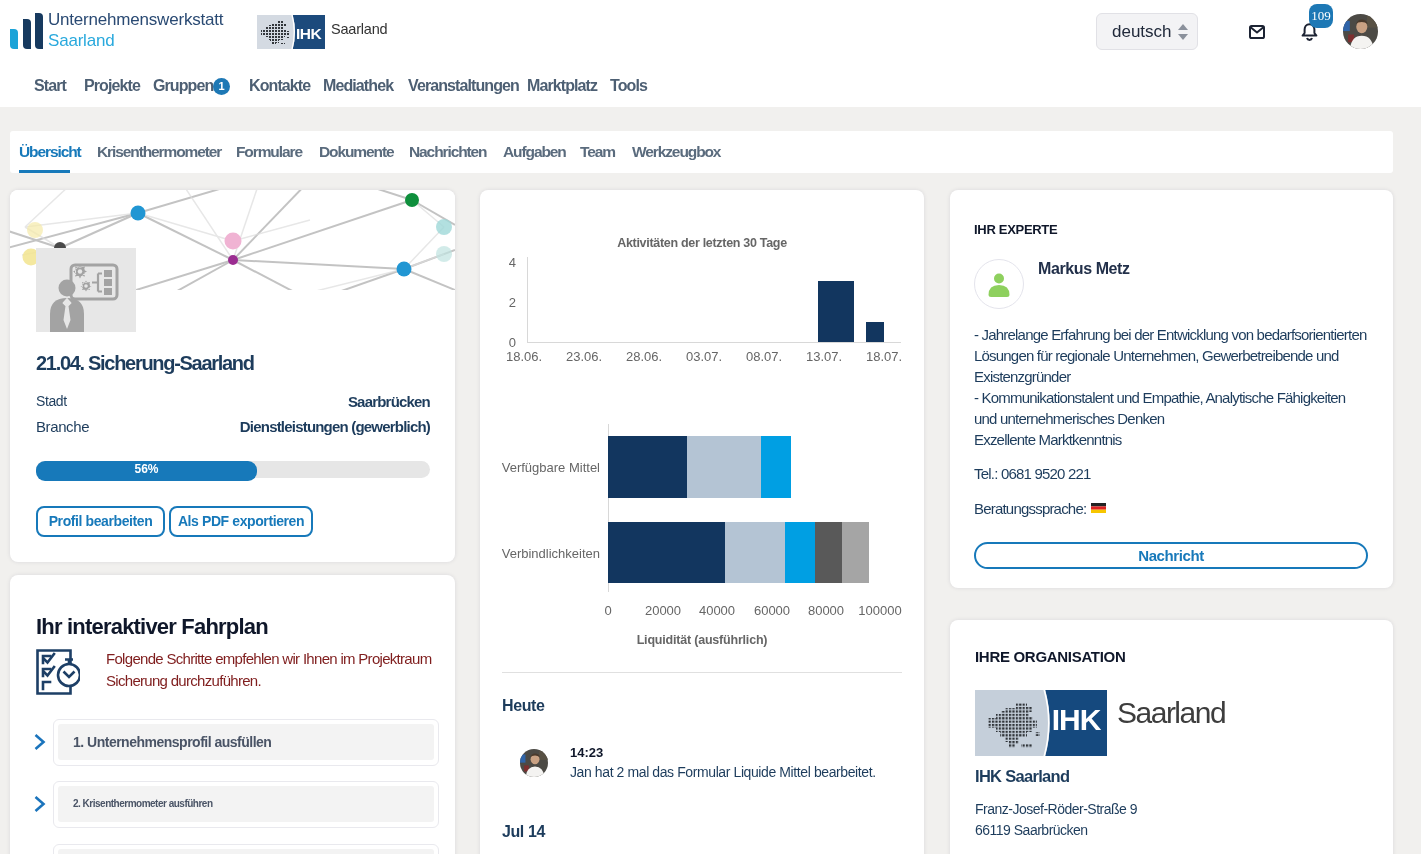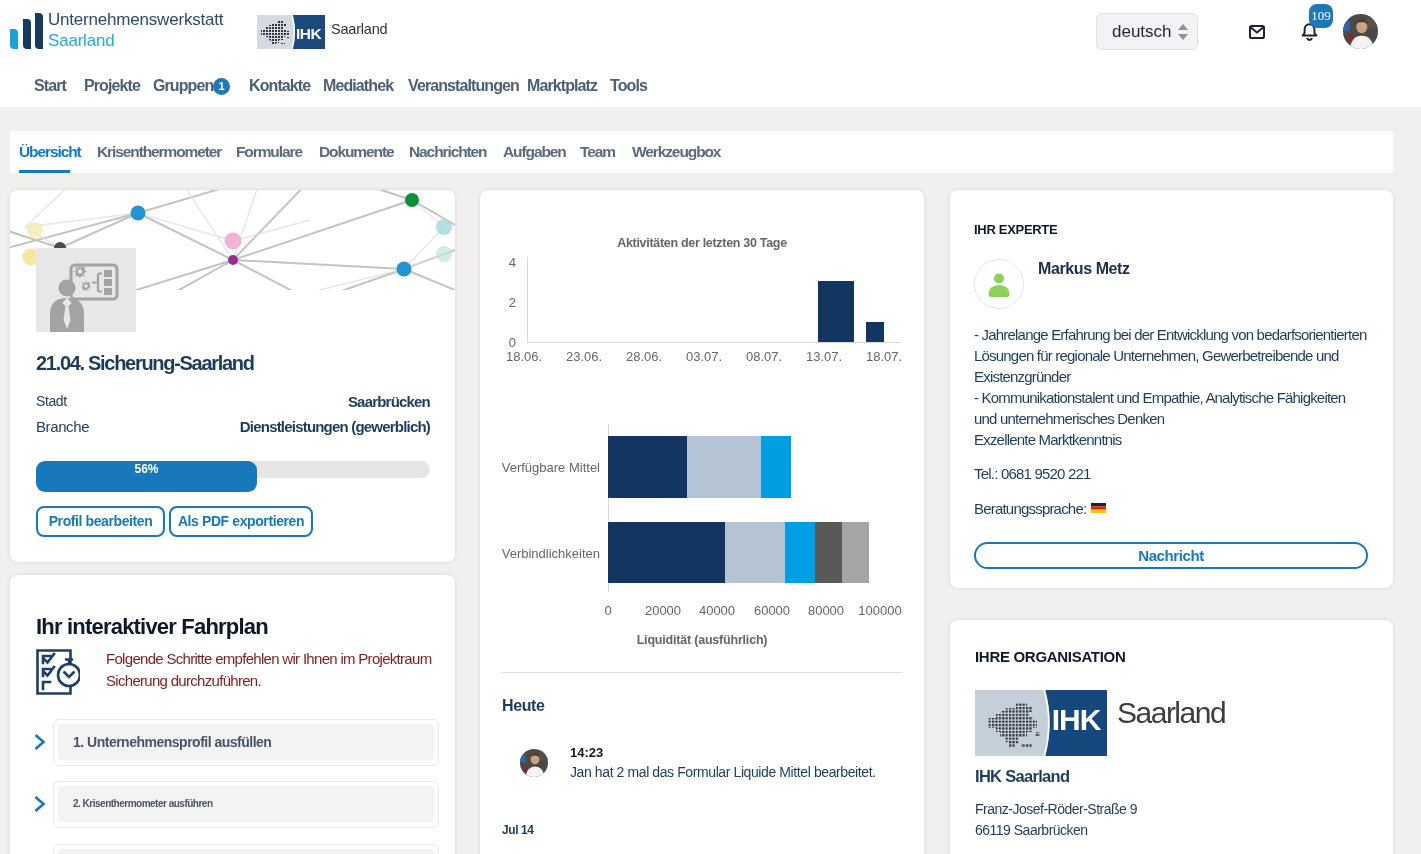--- a/index.html
+++ b/index.html
@@ -177,21 +177,21 @@
   <path d="M31,50 l4.5,5 l-3,3 l-1.5,-2 l-1.5,2 l-3,-3 Z" fill="#e7e7e7"></path>
 </svg>
 
 <div class="abs navy" style="left:36px;top:352px;font-size:20px;font-weight:bold;letter-spacing:-1.3px;">21.04. Sicherung-Saarland</div>
 <div class="abs navy" style="left:36px;top:393px;font-size:14px;letter-spacing:-0.4px;">Stadt</div>
 <div class="abs navy" style="left:36px;top:418px;font-size:15px;letter-spacing:-0.4px;">Branche</div>
 <div class="abs navy" style="right:991px;top:393px;font-size:15px;font-weight:bold;letter-spacing:-0.8px;">Saarbrücken</div>
 <div class="abs navy" style="right:991px;top:418px;font-size:15px;font-weight:bold;letter-spacing:-0.8px;">Dienstleistungen (gewerblich)</div>
 
 <div class="abs" style="left:36px;top:461px;width:394px;height:17px;background:#e6e6e6;border-radius:9px;"></div>
-<div class="abs" style="left:36px;top:461px;width:221px;height:31px;background:#1779ba;border-radius:9px;color:#fff;font-size:12px;font-weight:bold;text-align:center;line-height:17px;">56%</div>
+<div class="abs" style="left:36px;top:461px;width:221px;height:20px;background:#1779ba;border-radius:9px;color:#fff;font-size:12px;font-weight:bold;text-align:center;line-height:17px;">56%</div>
 
 <div class="abs blue" style="left:36px;top:506px;width:129px;height:31px;border:2px solid #1779ba;border-radius:8px;font-size:14px;font-weight:bold;text-align:center;line-height:27px;letter-spacing:-0.4px;white-space:nowrap;">Profil bearbeiten</div>
 <div class="abs blue" style="left:169px;top:506px;width:144px;height:31px;border:2px solid #1779ba;border-radius:8px;font-size:14px;font-weight:bold;text-align:center;line-height:27px;letter-spacing:-0.4px;white-space:nowrap;">Als PDF exportieren</div>
 
 <div class="card" style="left:10px;top:575px;width:445px;height:290px;"></div>
 <div class="abs slate" style="left:36px;top:614px;font-size:22px;font-weight:bold;letter-spacing:-0.8px;">Ihr interaktiver Fahrplan</div>
 <svg class="abs" style="left:36px;top:649px;" width="44" height="46" viewBox="0 0 44 46">
   <g fill="none" stroke="#1d3f66" stroke-width="2.6" stroke-linecap="square">
     <path d="M1.5,1.5 L34.5,1.5 L34.5,44.5 L1.5,44.5 Z" fill="#fff"></path>
     <path d="M7,14 L7,7 L14,7"></path>
@@ -287,21 +287,21 @@
     <rect x="0" y="8" width="8" height="12" fill="#2f64a8"></rect>
     <rect x="28" y="2" width="13" height="14" fill="#585144"></rect>
     <rect x="6" y="24" width="7" height="9" fill="#7d2f2f"></rect>
     <ellipse cx="22" cy="15" rx="6.5" ry="7.5" fill="#c9a183"></ellipse>
     <path d="M15,12 Q17,6.5 22,6.5 Q28,6.5 29,12 Q26,9.5 22,9.5 Q17,9.5 15,12 Z" fill="#4a3a2c"></path>
     <path d="M8,41 Q10,25.5 22,25.5 Q34,25.5 36,41 Z" fill="#f4f3f1"></path>
   </g>
 </svg>
 <div class="abs slate" style="left:570px;top:745px;font-size:13px;font-weight:bold;">14:23</div>
 <div class="abs navy" style="left:570px;top:764px;font-size:14px;letter-spacing:-0.4px;">Jan hat 2 mal das Formular Liquide Mittel bearbeitet.</div>
-<div class="abs navy" style="left:502px;top:823px;font-size:12px;font-weight:bold;letter-spacing:-0.4px;">Jul 14</div>
+<div class="abs navy" style="left:502px;top:823px;font-size:16px;font-weight:bold;letter-spacing:-0.4px;">Jul 14</div>
 
 <div class="card" style="left:950px;top:190px;width:443px;height:398px;"></div>
 <div class="abs slate" style="left:974px;top:222px;font-size:13px;font-weight:bold;letter-spacing:-0.3px;">IHR EXPERTE</div>
 <div class="abs" style="left:974px;top:259px;width:50px;height:50px;border:1px solid #e4e4ec;border-radius:50%;background:#fff;"></div>
 <svg class="abs" style="left:985px;top:270px;" width="28" height="28" viewBox="0 0 28 28">
   <circle cx="14" cy="8.5" r="5" fill="#8ed05e"></circle>
   <path d="M3.5,25 Q3.5,15 14,15 Q24.5,15 24.5,25 Q24.5,27 22,27 L6,27 Q3.5,27 3.5,25 Z" fill="#8ed05e"></path>
 </svg>
 <div class="abs" style="left:1038px;top:260px;font-size:16px;font-weight:bold;color:#22304a;letter-spacing:-0.4px;">Markus Metz</div>
 <div class="abs navy" style="left:974px;top:324px;width:420px;font-size:15px;letter-spacing:-0.8px;line-height:21px;">- Jahrelange Erfahrung bei der Entwicklung von bedarfsorientierten<br>Lösungen für regionale Unternehmen, Gewerbetreibende und<br>Existenzgründer<br>- Kommunikationstalent und Empathie, Analytische Fähigkeiten<br>und unternehmerisches Denken<br>Exzellente Marktkenntnis</div>

